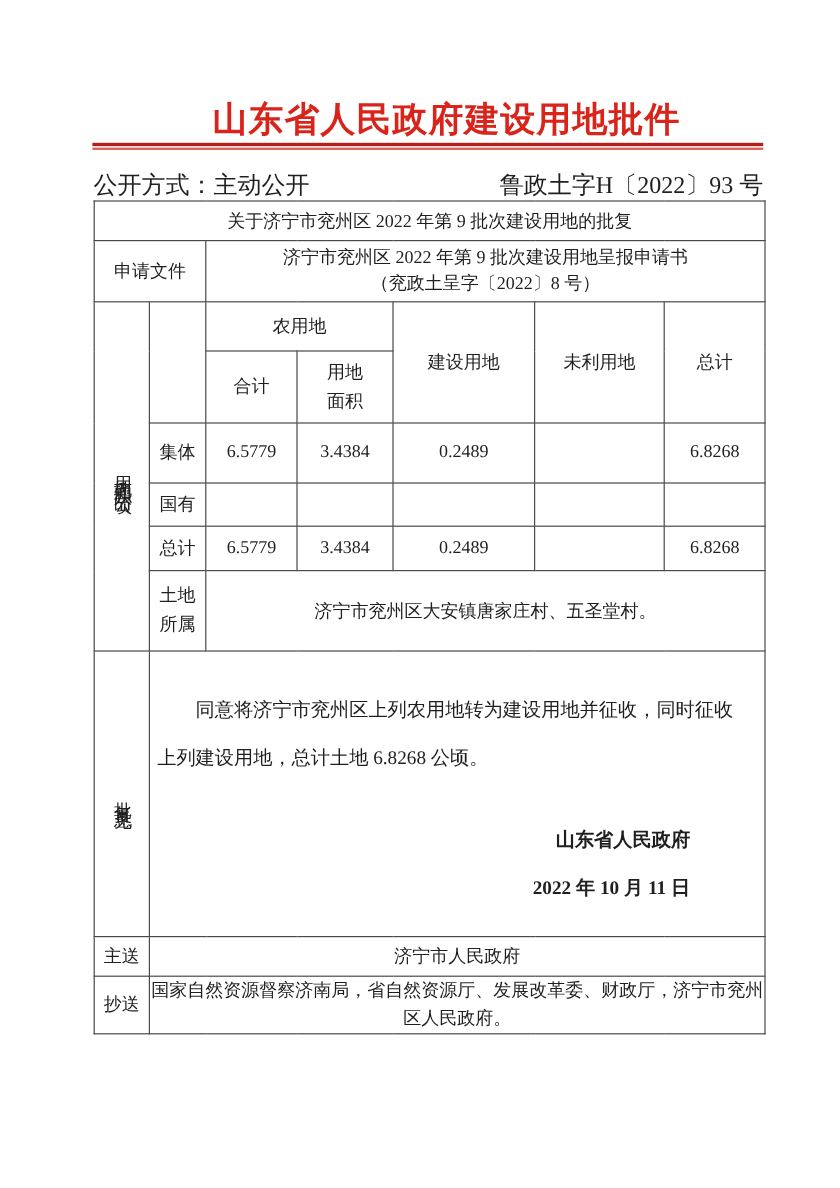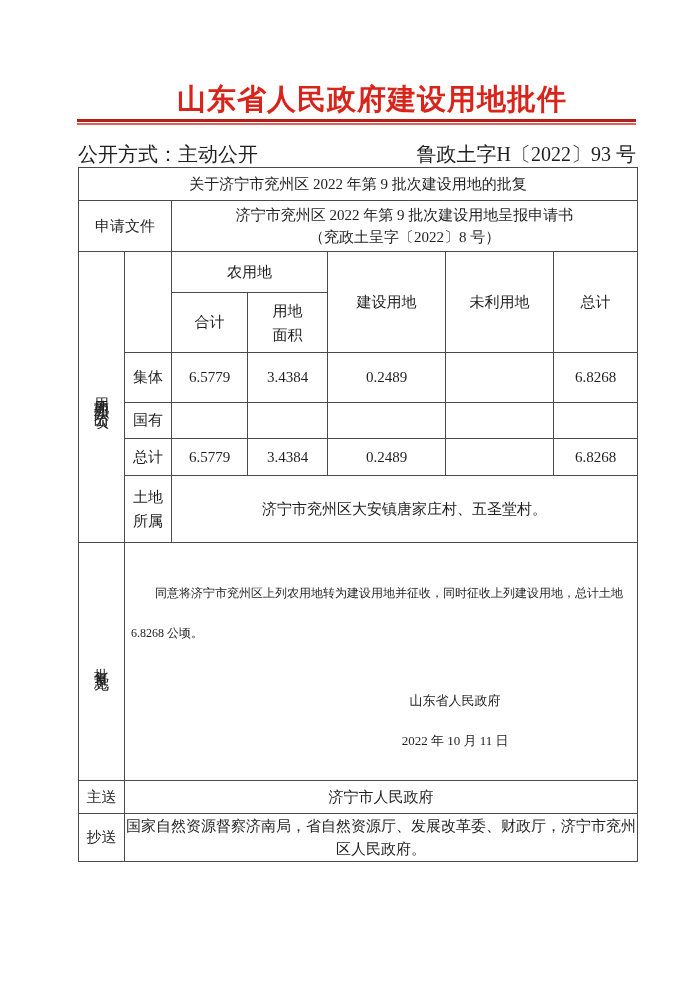--- a/index.html
+++ b/index.html
@@ -68,29 +68,30 @@
   .two-line{display:inline-block;width:2.2em;line-height:24px;}
   .app-line{line-height:22px;}
   td.left{text-align:left;}
   td.top{vertical-align:top;}
   .pad-l{padding-left:9px;padding-right:8px;}
   .ownership-val{padding-left:11px;margin-top:36px;}
   .approval-text{
     margin:10px 14px 0 6px;
     text-indent:2em;
     text-align:left;
-    font-size:12px;
+    font-size:16px;
     line-height:40px;
   }
   .signature{
     width:240px;
     margin:28px 62px 0 auto;
-    text-align:center;
-    font-size:13px;
+    text-align:right;
+    font-size:16px;
     line-height:40px;
+    font-weight:bold;
   }
   .cc-val{line-height:23px;padding-top:1px;padding-bottom:1px;}
 </style>
 </head>
 <body>
 
 <div class="doc-title">山东省人民政府建设用地批件</div>
 
 <div class="red-rule">
   <div class="rl1"></div>

